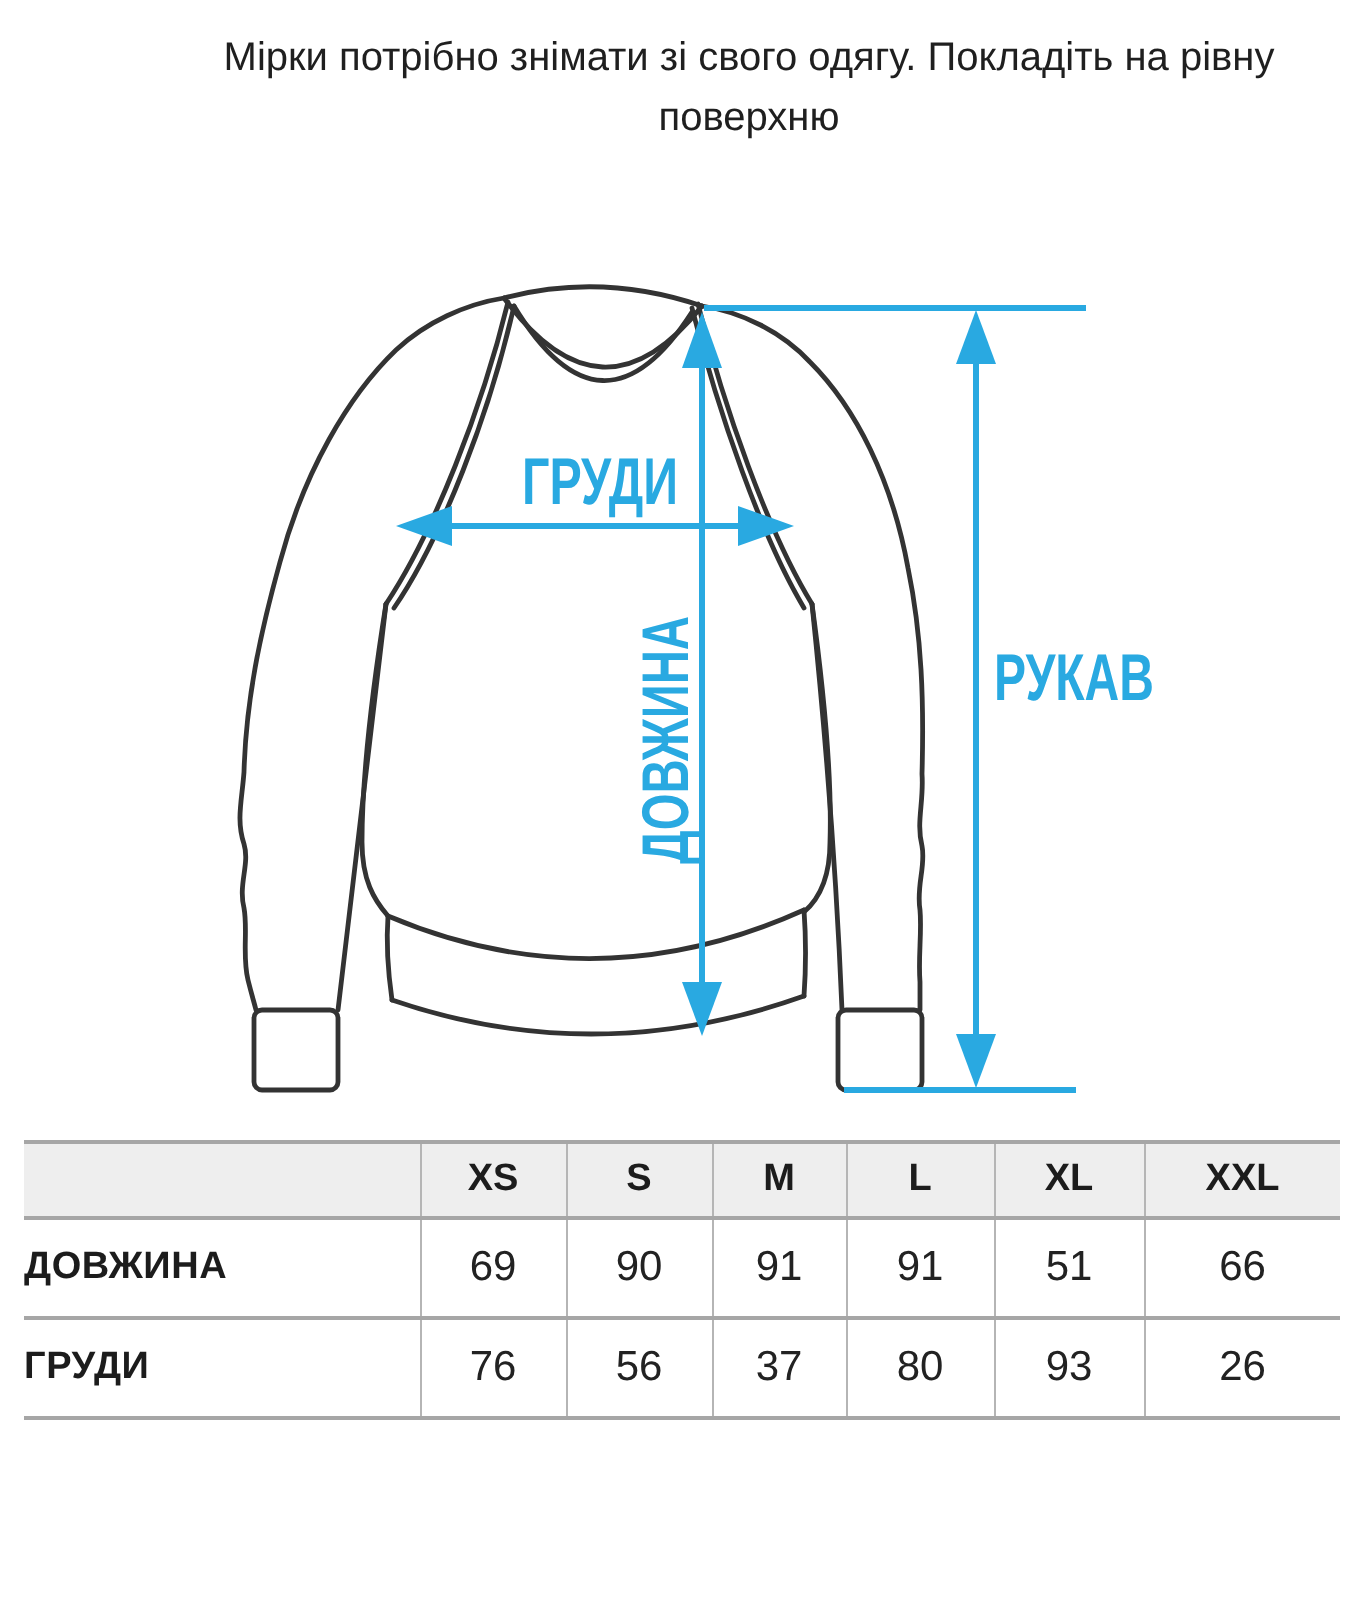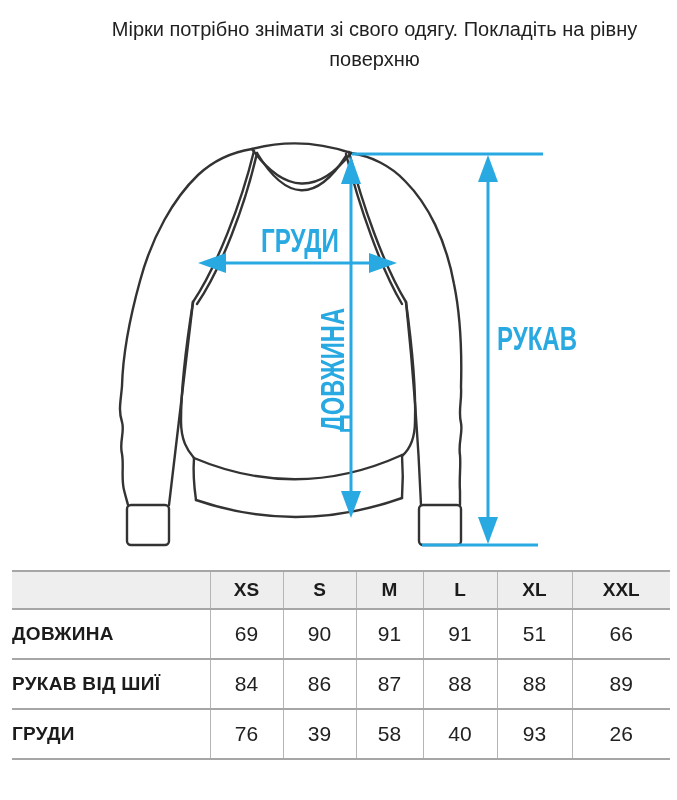--- a/index.html
+++ b/index.html
@@ -156,33 +156,24 @@
         <tr>
           <th class="row-label">ДОВЖИНА</th>
           <td class="size-value">69</td>
           <td class="size-value">90</td>
           <td class="size-value">91</td>
           <td class="size-value">91</td>
           <td class="size-value">51</td>
           <td class="size-value">66</td>
         </tr>
         <tr>
-          <th class="row-label">РУКАВ ВІД ШИЇ</th>
-          <td class="size-value">84</td>
-          <td class="size-value">86</td>
-          <td class="size-value">87</td>
-          <td class="size-value">88</td>
-          <td class="size-value">88</td>
-          <td class="size-value">89</td>
-        </tr>
-        <tr>
           <th class="row-label">ГРУДИ</th>
           <td class="size-value">76</td>
-          <td class="size-value">39</td>
-          <td class="size-value">58</td>
-          <td class="size-value">40</td>
+          <td class="size-value">56</td>
+          <td class="size-value">37</td>
+          <td class="size-value">80</td>
           <td class="size-value">93</td>
           <td class="size-value">26</td>
         </tr>
       </tbody>
   </table>
 
 </div>
 
 </body></html>

